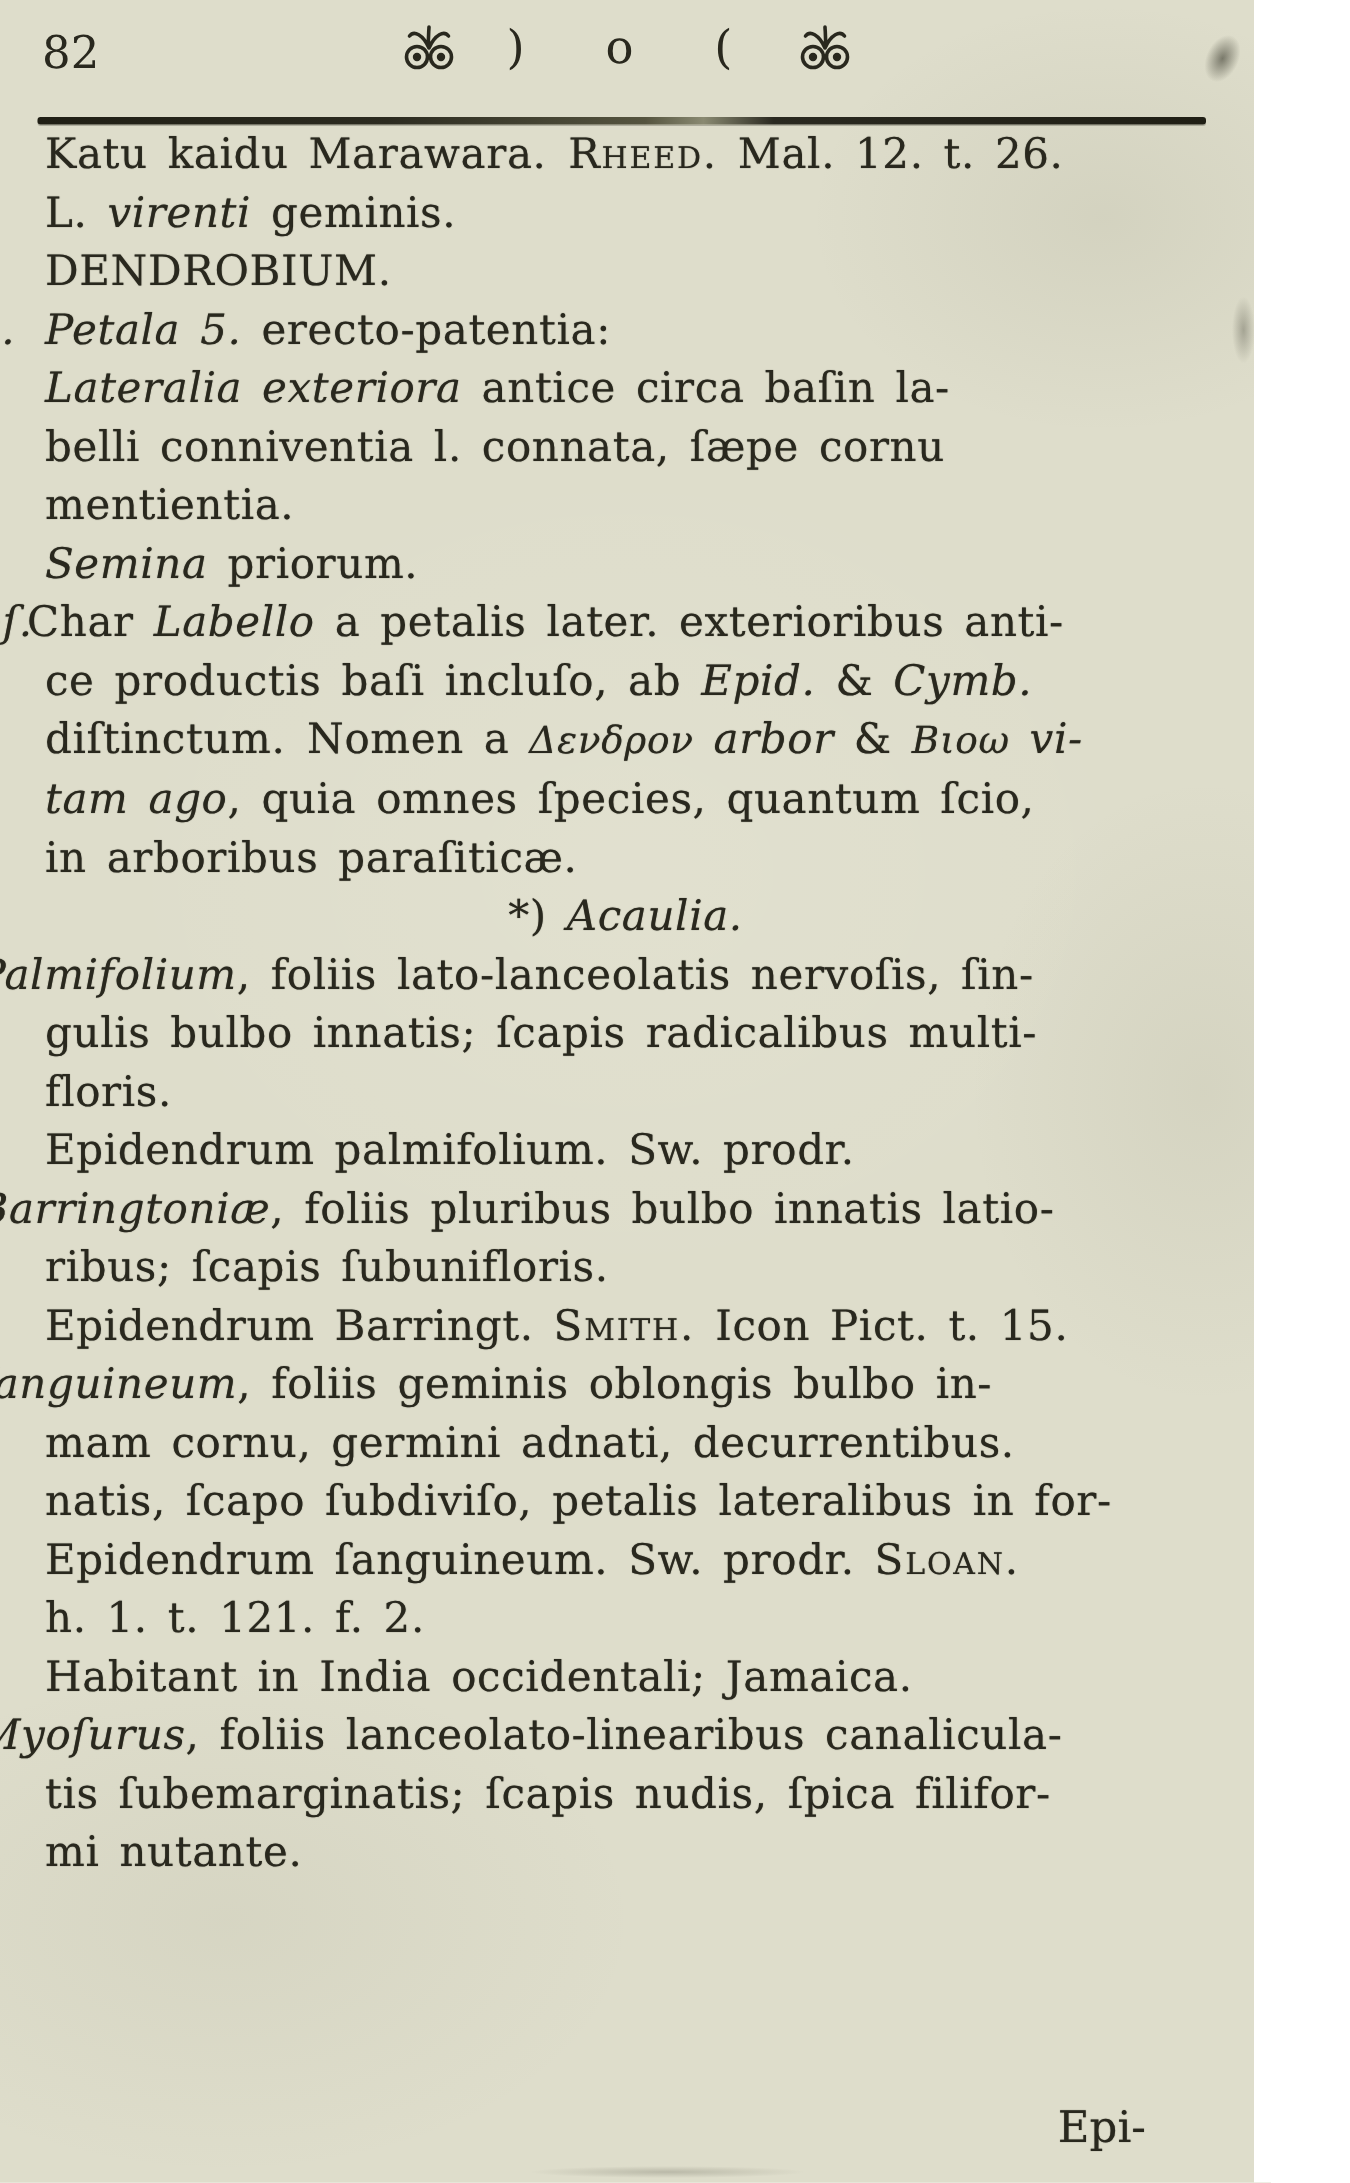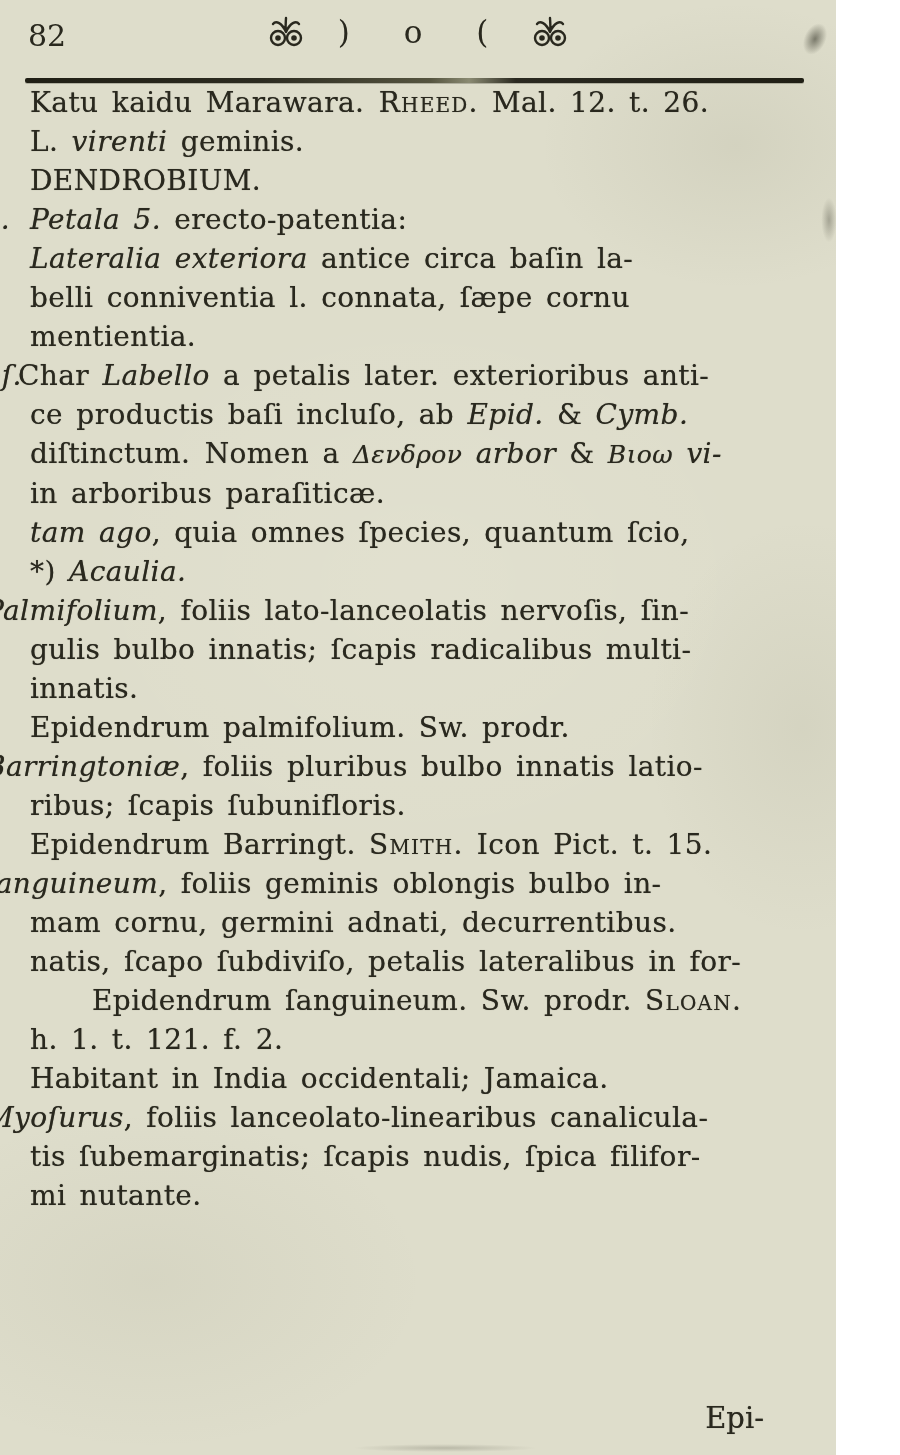--- a/index.html
+++ b/index.html
@@ -35,21 +35,21 @@
     background:linear-gradient(90deg,#201f15 0%,#2c2b20 30%,#55543f 52%,#8a8a72 57%,#2a2920 63%,#201f15 100%);
     box-shadow:0 1px 0 rgba(40,40,28,.25);}
 
   .text{padding:0 32px 0 30px;}
   .text p{margin:0;font-size:28px;line-height:39px;letter-spacing:.4px;word-spacing:4px;
     white-space:nowrap;text-shadow:0 0 .7px rgba(41,40,30,.65);}
   .it{font-style:italic;}
   .sc{font-variant:small-caps;letter-spacing:1.2px;}
   .gr{font-style:italic;font-size:25px;}
   .heading{font-size:33px;letter-spacing:7px;text-align:left;}
-  .center{}
+  .center{text-align:center;}
 
   .mt-ref{margin-top:12px;}
   .affinity{margin-left:75px;}
   .mt-heading{margin-top:25px;}
   .hang{position:relative;}
   .hang .label{position:absolute;font-style:italic;}
   .chargen{margin-left:180px;margin-top:19px;}
   .chargen .label{left:-178px;}
   .sub{margin-left:185px;}
   .mt-lat{margin-top:12px;}
@@ -57,21 +57,21 @@
   .obs-body{margin-left:70px;}
   .obs-first{text-indent:-12px;}
   .obs .label{left:-70px;text-indent:0;}
   .mt-obs{margin-top:8px;}
   .mt-aca{margin-top:12px;}
   .sp-body{margin-left:70px;}
   .sp-first{text-indent:-45px;}
   .syn{margin-left:85px;}
   .syn2{margin-left:118px;}
   .habitat{margin-left:78px;}
-  .mt2{margin-top:2px;}.mt3{margin-top:3px;text-align:center;}.mt5{margin-top:5px;}
+  .mt2{margin-top:2px;}.mt3{margin-top:3px;}.mt5{margin-top:5px;}
   .mt6{margin-top:6px;}.mt8{margin-top:8px;}.mt9{margin-top:9px;}.mt12{margin-top:12px;}
   .catchword{position:absolute;right:72px;bottom:20px;font-size:29px;
     font-family:"DejaVu Serif","Liberation Serif",serif;text-shadow:0 0 .7px rgba(41,40,30,.65);}
 </style>
 </head>
 <body>
 
 <div class="page">
 
   <div class="stain stain-tr"></div>
@@ -114,32 +114,33 @@
     <p class="affinity"><span>L. </span><span class="it">virenti</span><span> geminis.</span></p>
 
     <p class="heading mt-heading">DENDROBIUM.</p>
 
     <p class="hang chargen"><span class="label">Char. Gen.</span><span class="it">Petala 5.</span><span> erecto-patentia:</span></p>
 
     <p class="sub mt-lat"><span class="it">Lateralia exteriora</span><span> antice circa baſin la-</span></p>
     <p class="sub"><span>belli conniventia l. connata, ſæpe cornu</span></p>
     <p class="sub"><span>mentientia.</span></p>
 
+    <p class="sub mt-sem"><span class="it">Semina</span><span> priorum.</span></p>
 
     <p class="hang obs obs-body obs-first mt-obs"><span class="label">Obſ.</span><span>Char </span><span class="it">Labello</span><span> a petalis later. exterioribus anti-</span></p>
     <p class="obs-body"><span>ce productis baſi incluſo, ab </span><span class="it">Epid.</span><span> &amp; </span><span class="it">Cymb.</span></p>
     <p class="obs-body"><span>diſtinctum. Nomen a </span><span class="gr">Δενδρον</span><span class="it"> arbor</span><span> &amp; </span><span class="gr">Βιοω</span><span class="it"> vi-</span></p>
+    <p class="obs-body"><span class="it">tam ago</span><span>, quia omnes ſpecies, quantum ſcio,</span></p>
     <p class="obs-body"><span>in arboribus paraſiticæ.</span></p>
-    <p class="obs-body"><span class="it">tam ago</span><span>, quia omnes ſpecies, quantum ſcio,</span></p>
 
     <p class="center mt-aca"><span>*) </span><span class="it">Acaulia.</span></p>
 
     <p class="hang sp sp-body sp-first mt8"><span class="it">Palmifolium</span><span>, foliis lato-lanceolatis nervoſis, ſin-</span></p>
     <p class="sp-body"><span>gulis bulbo innatis; ſcapis radicalibus multi-</span></p>
-    <p class="sp-body"><span>innatis.</span></p>
+    <p class="sp-body"><span>floris.</span></p>
     <p class="syn mt2"><span>Epidendrum palmifolium. Sw. prodr.</span></p>
 
     <p class="hang sp sp-body sp-first mt5"><span class="it">Barringtoniæ</span><span>, foliis pluribus bulbo innatis latio-</span></p>
     <p class="sp-body"><span>ribus; ſcapis ſubunifloris.</span></p>
     <p class="syn mt9"><span>Epidendrum Barringt. </span><span class="sc">Smith.</span><span> Icon Pict. t. 15.</span></p>
 
     <p class="hang sp sp-body sp-first mt12"><span class="it">ſanguineum</span><span>, foliis geminis oblongis bulbo in-</span></p>
     <p class="sp-body"><span>mam cornu, germini adnati, decurrentibus.</span></p>
     <p class="sp-body"><span>natis, ſcapo ſubdiviſo, petalis lateralibus in for-</span></p>
     <p class="syn mt3"><span>Epidendrum ſanguineum. Sw. prodr. </span><span class="sc">Sloan.</span></p>

